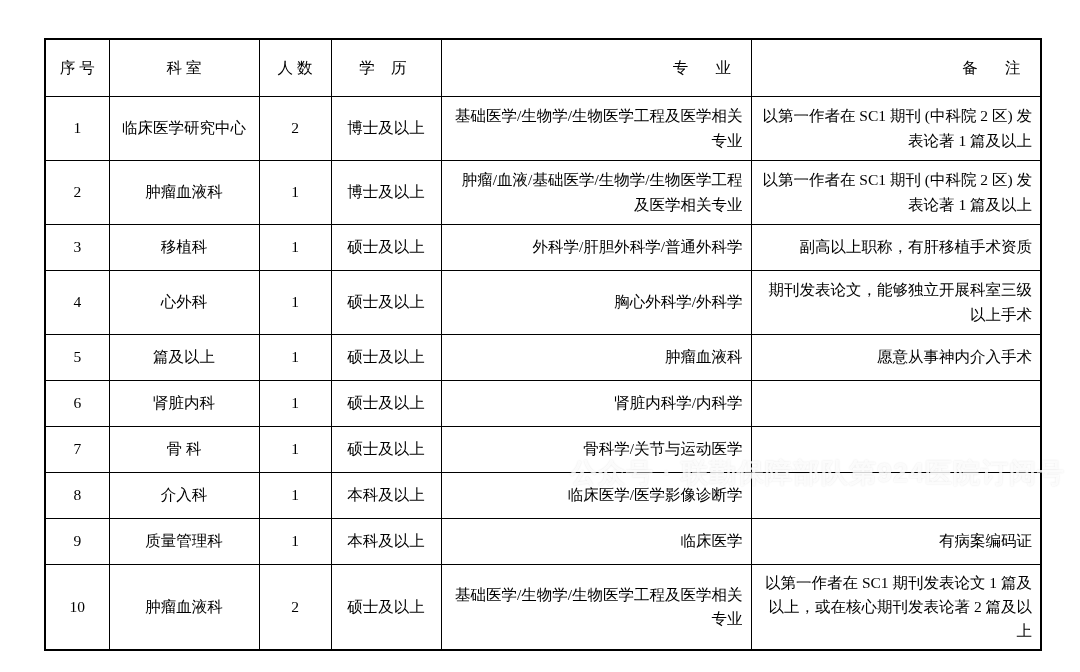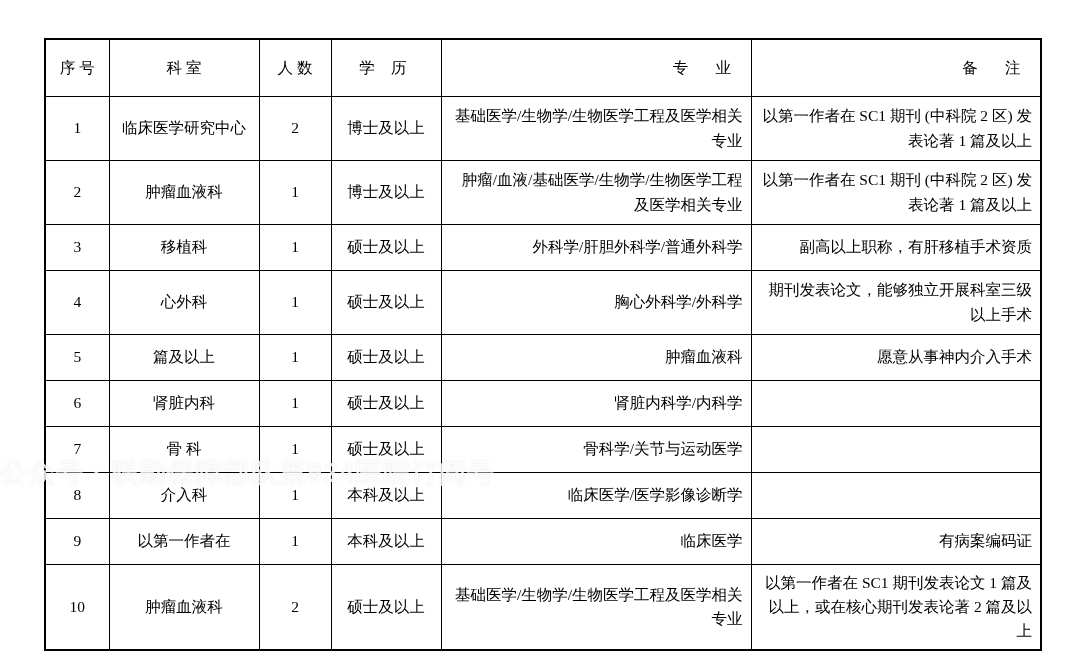--- a/index.html
+++ b/index.html
@@ -58,23 +58,23 @@
   td.center { text-align: center; }
   td.left   { text-align: right; }
 
   .rowtall  { height: 64px; }
   .rowmid   { height: 46px; }
 
   
   .watermark {
     position: absolute;
     left: 0;
-    right: 7px;
+    right: 15px;
     bottom: 4px;
-    text-align: left;
+    text-align: right;
     font-family: "Liberation Sans", "DejaVu Sans", sans-serif;
     font-size: 27px;
     font-weight: bold;
     color: rgba(255,255,255,0.82);
     text-shadow: 0 0 2px rgba(0,0,0,0.10);
     letter-spacing: 1px;
     pointer-events: none;
     z-index: 5;
   }
 </style>
@@ -162,21 +162,21 @@
       <tr class="rowmid">
         <td class="center">8</td>
         <td class="center">介入科</td>
         <td class="center">1</td>
         <td class="center">本科及以上</td>
         <td class="left">临床医学/医学影像诊断学</td>
         <td class="left"></td>
       </tr>
       <tr class="rowmid">
         <td class="center">9</td>
-        <td class="center">以第一作者在</td>
+        <td class="center">质量管理科</td>
         <td class="center">1</td>
         <td class="center">本科及以上</td>
         <td class="left">临床医学</td>
         <td class="left">有病案编码证</td>
       </tr>
       <tr class="rowtall">
         <td class="center">10</td>
         <td class="center">肿瘤血液科</td>
         <td class="center">2</td>
         <td class="center">硕士及以上</td>

